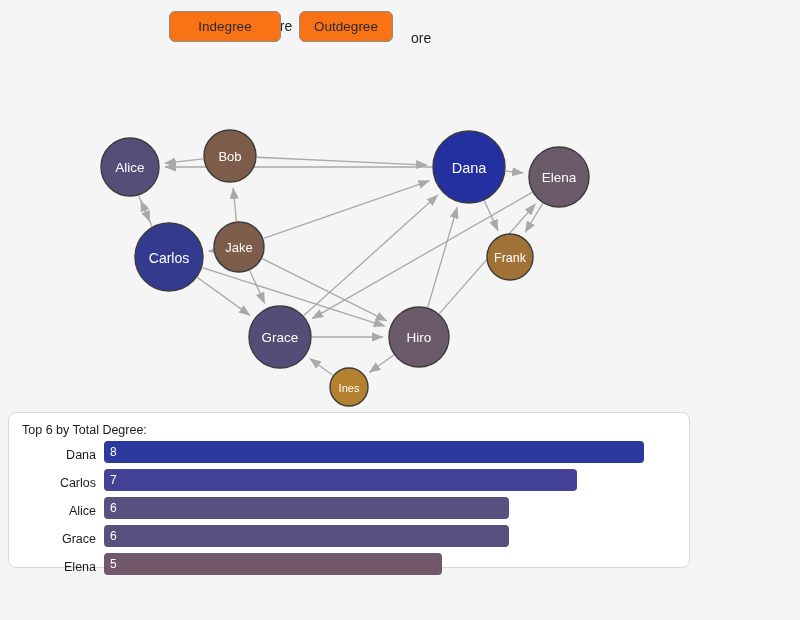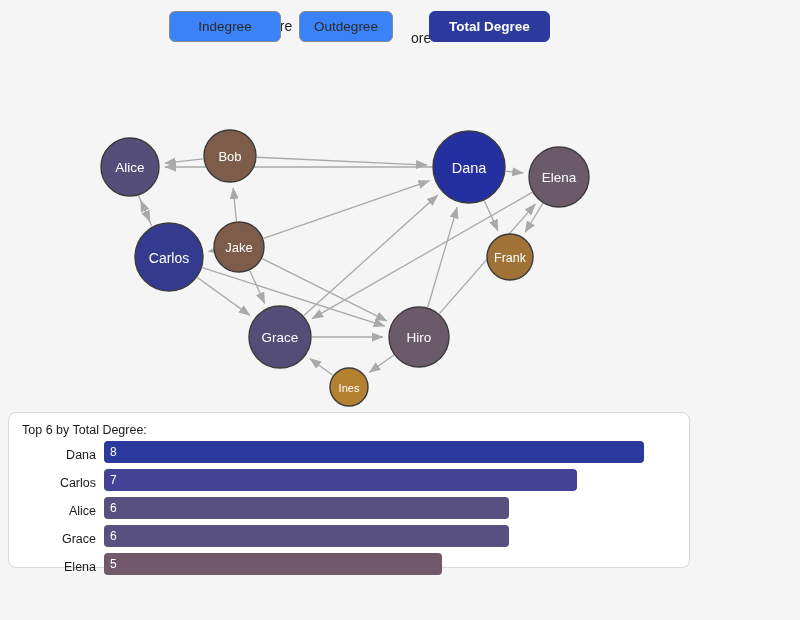--- a/index.html
+++ b/index.html
@@ -39,21 +39,21 @@
     font-family: "Liberation Sans", sans-serif;
     display: flex;
     align-items: center;
     justify-content: center;
     box-sizing: border-box;
     z-index: 2;
     cursor: pointer;
     user-select: none;
   }
   .degree-btn.inactive {
-    background: #3b82f6;
+    background: #f97316;
     border: 1px solid #8c8c8c;
     color: #2b2b2b;
   }
   .degree-btn.active {
     background: #2b3a9c;
     border: 1px solid #2b3a9c;
     color: #ffffff;
     font-weight: bold;
   }
   #btn-indegree  { left: 169px; width: 112px; }
@@ -138,21 +138,20 @@
 </style>
 </head>
 <body>
 
 <div id="toolbar">
   <span class="hidden-label" id="lbl-indegree">gre</span>
   <span class="hidden-label" id="lbl-outdegree">ore</span>
 
   <div class="degree-btn inactive" id="btn-indegree">Indegree</div>
   <div class="degree-btn inactive" id="btn-outdegree">Outdegree</div>
-  <div class="degree-btn active" id="btn-total">Total Degree</div>
 </div>
 
 <div id="graph-area">
   <svg id="graph-svg" width="800" height="355">
     <defs>
       <marker id="arrowhead" markerWidth="9" markerHeight="7" refX="8.5" refY="3.5" orient="auto" markerUnits="strokeWidth">
         <path d="M0,0 L9,3.5 L0,7 Z" fill="#a9a9a9"></path>
       </marker>
     </defs>
     <g id="edges-group">

